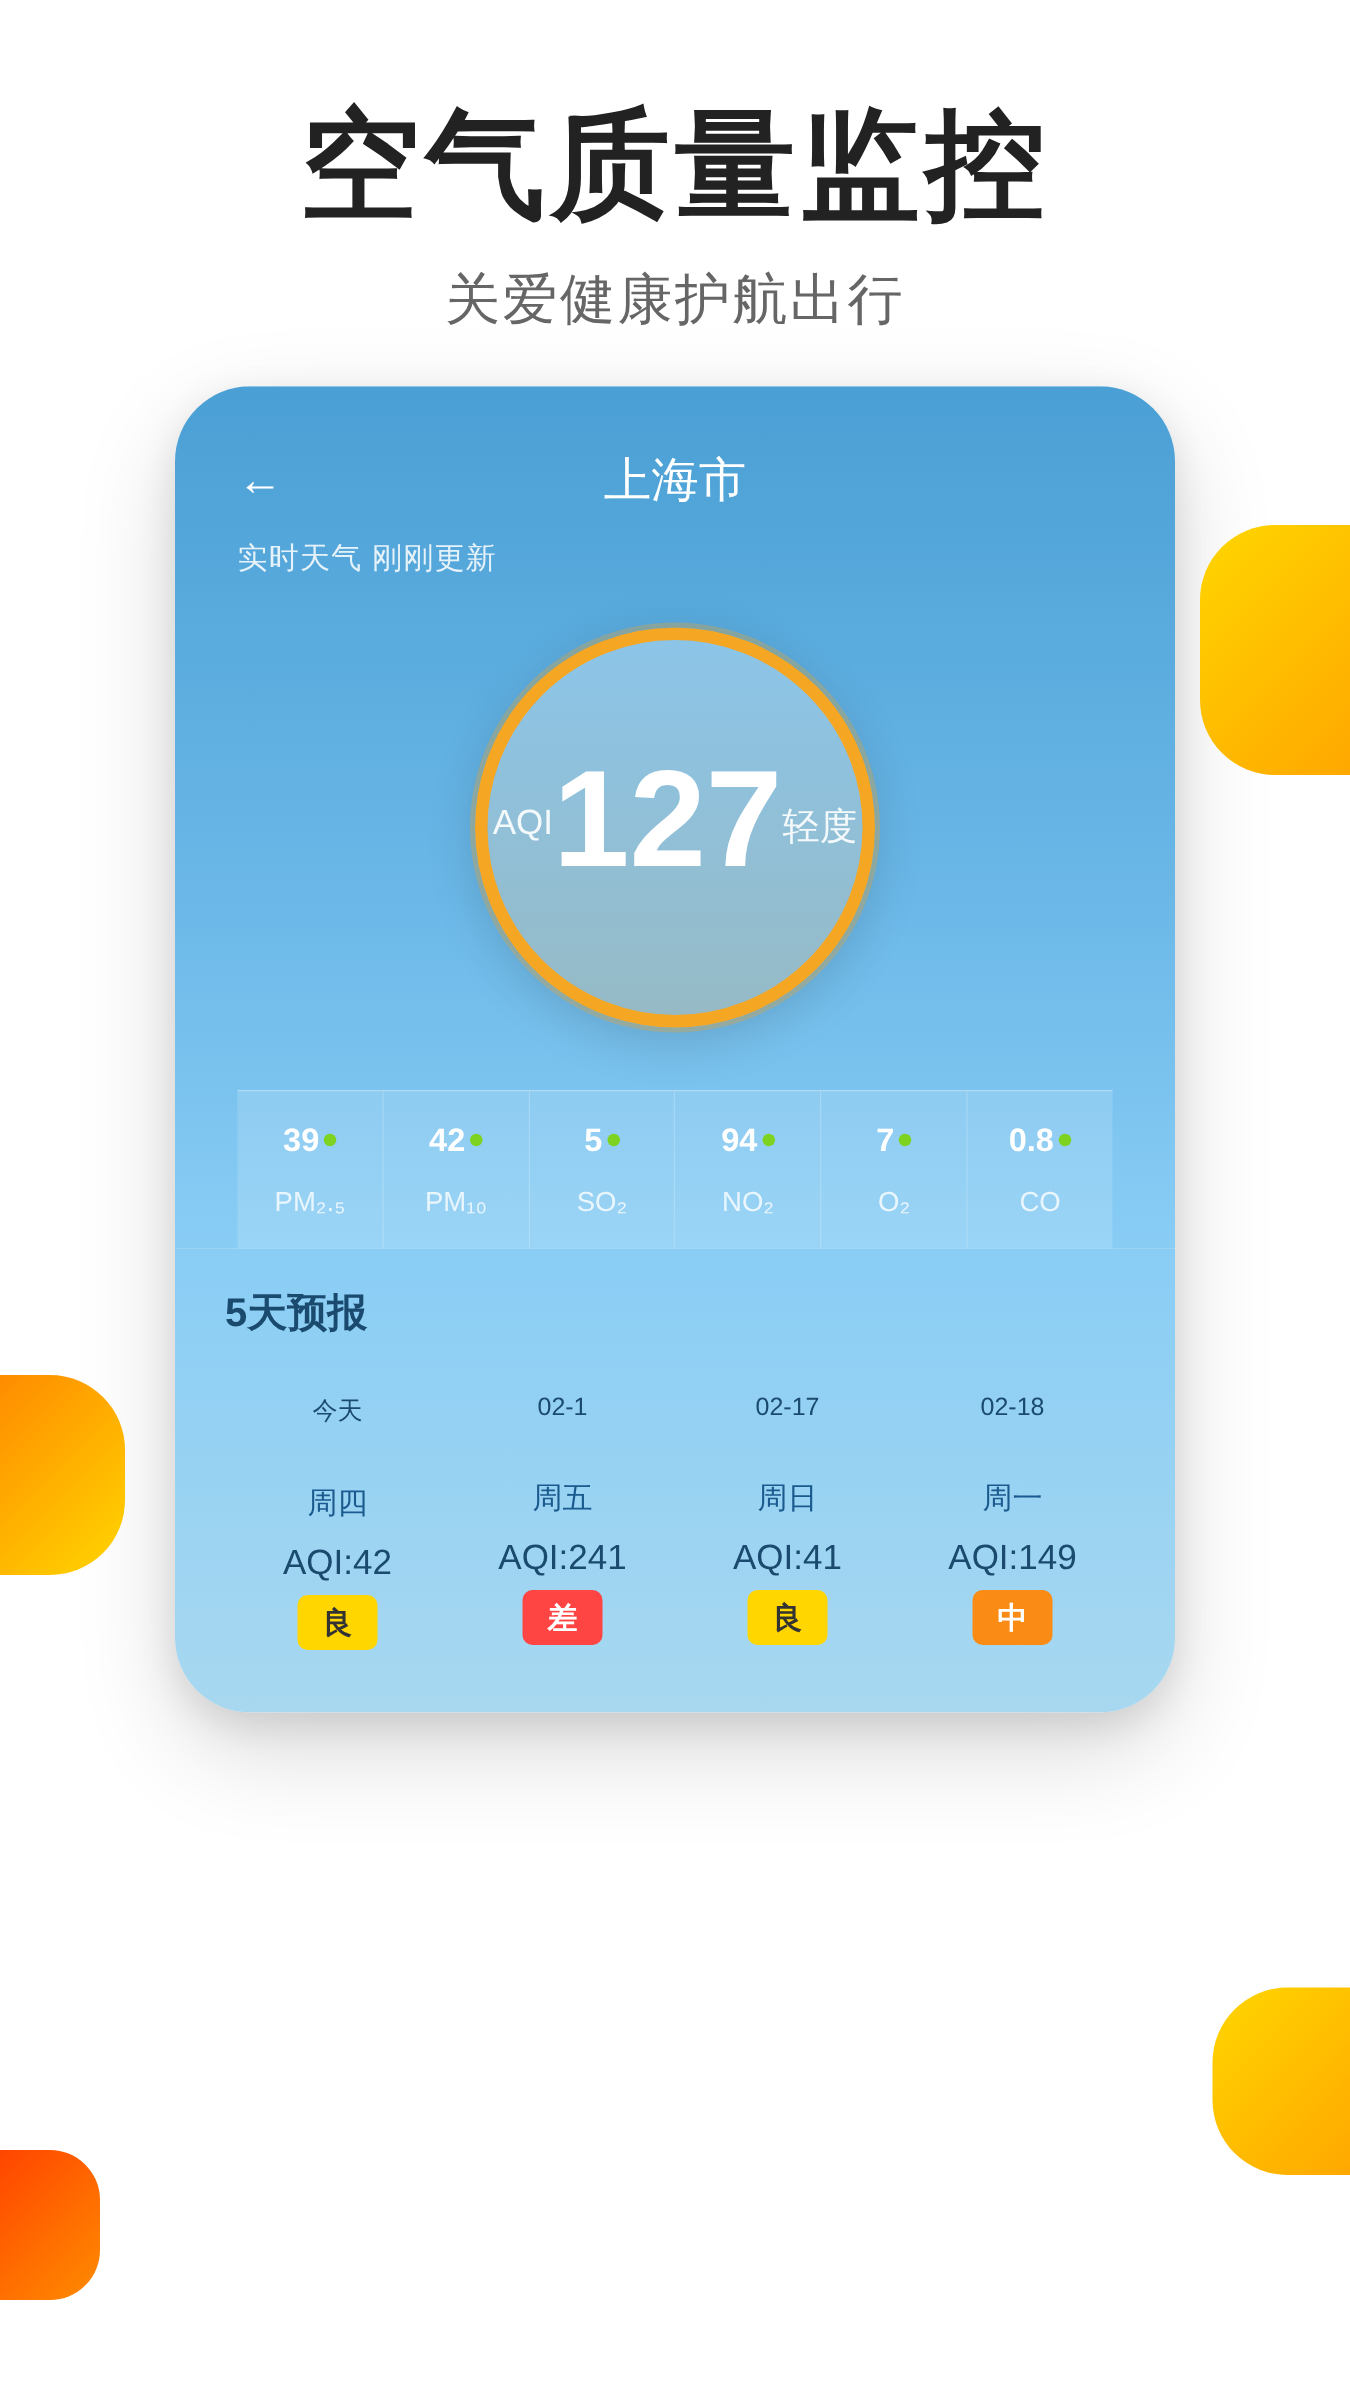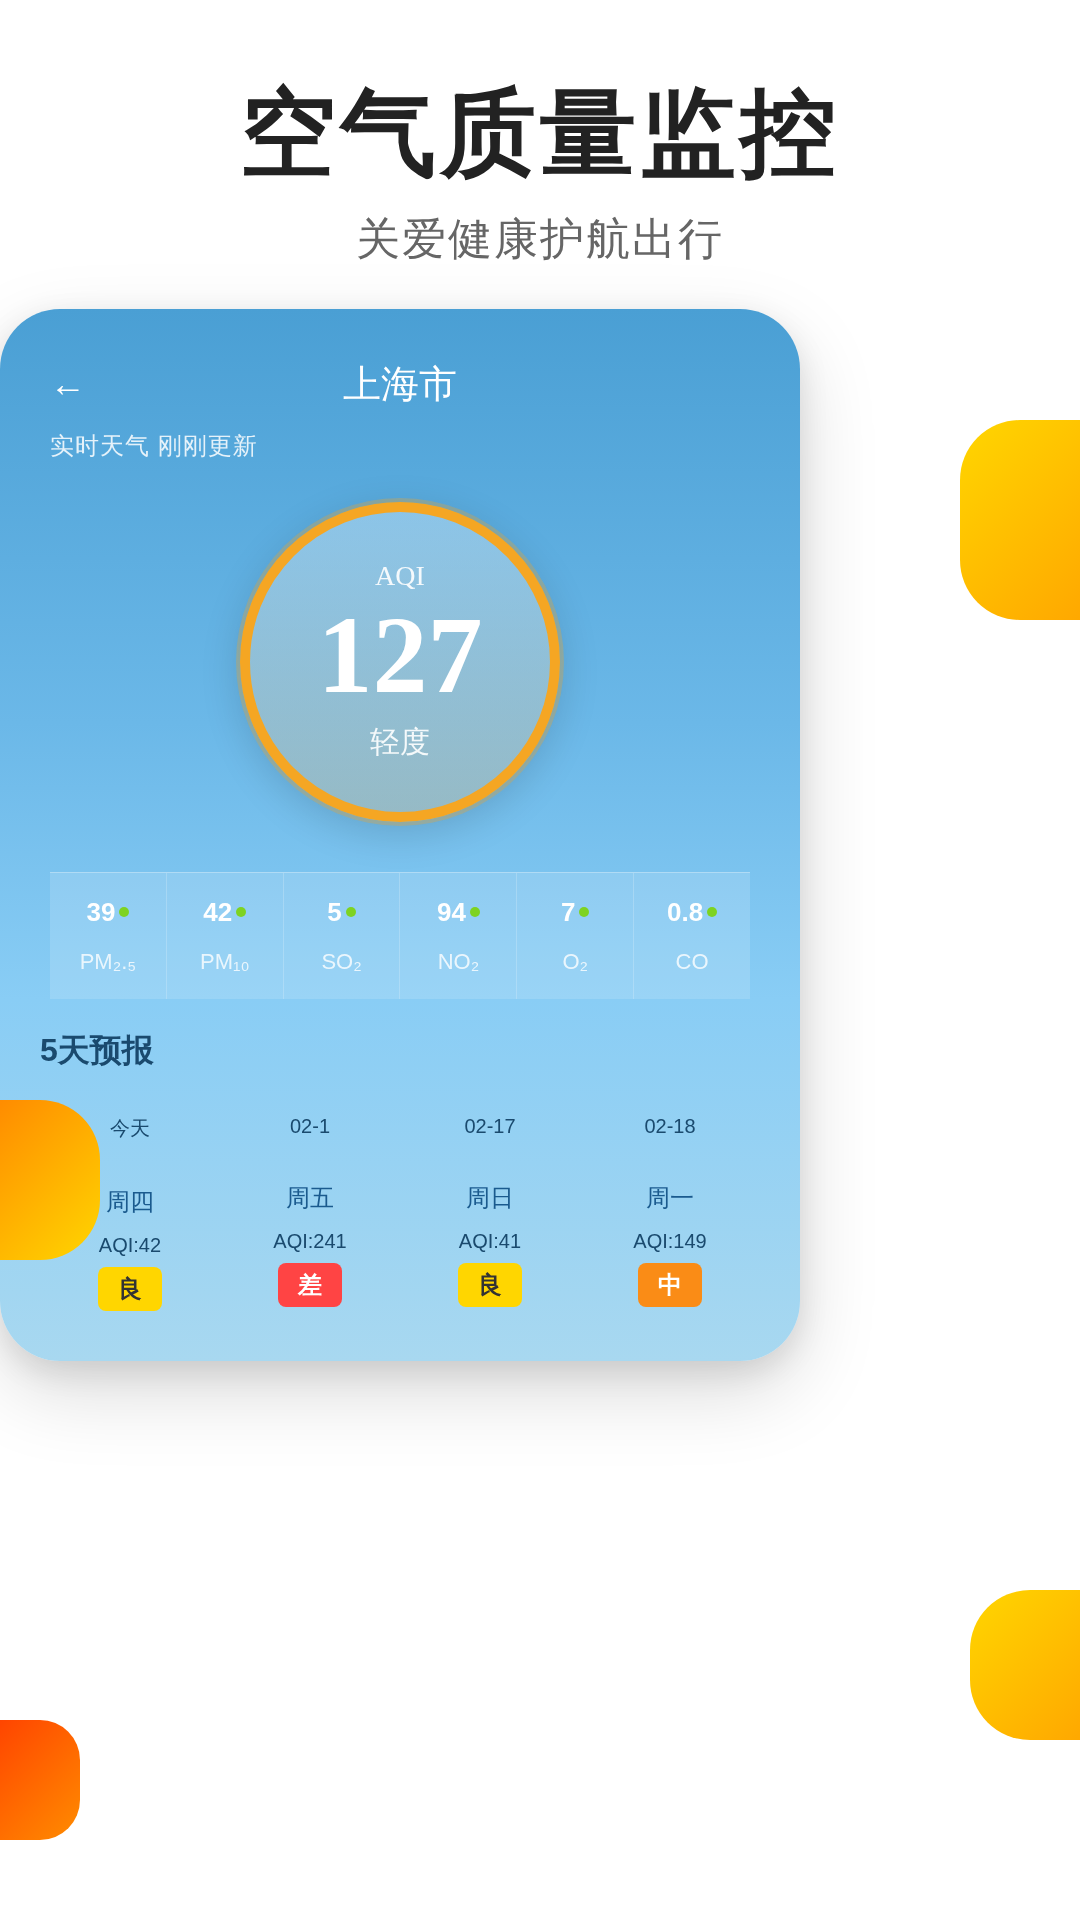--- a/index.html
+++ b/index.html
@@ -14,21 +14,21 @@
       position: relative;
     }
 
     .page-wrapper {
       width: 1080px;
       min-height: 1920px;
       background: #ffffff;
       position: relative;
       display: flex;
       flex-direction: column;
-      align-items: flex-start;
+      align-items: center;
     }
 
     
     .header-section {
       width: 100%;
       text-align: center;
       padding-top: 80px;
       padding-bottom: 60px;
       position: relative;
       z-index: 2;
@@ -149,25 +149,24 @@
       margin-bottom: 50px;
     }
 
     .aqi-circle {
       width: 320px;
       height: 320px;
       border-radius: 50%;
       border: 10px solid #F5A623;
       background: linear-gradient(180deg, rgba(255,255,255,0.3) 0%, rgba(200,180,140,0.4) 100%);
       display: flex;
-      flex-direction: column;
+      flex-direction: row;
       align-items: center;
       justify-content: center;
       box-shadow: 0 0 0 4px rgba(245,166,35,0.3), 0 10px 40px rgba(0,0,0,0.15);
-      font-family: Liberation Serif, serif;
     }
 
     .aqi-label {
       font-size: 28px;
       color: rgba(255,255,255,0.9);
       font-weight: 400;
       margin-bottom: 8px;
     }
 
     .aqi-value {
@@ -261,21 +260,21 @@
     }
 
     .forecast-weekday {
       font-size: 24px;
       color: #1a5a8e;
       margin-bottom: 16px;
       margin-top: 44px;
     }
 
     .forecast-aqi-label {
-      font-size: 20px;
+      font-size: 28px;
       color: #1a4a6e;
       margin-bottom: 10px;
     }
 
     .forecast-badge {
       display: inline-block;
       padding: 6px 20px;
       border-radius: 8px;
       font-size: 24px;
       font-weight: 600;

